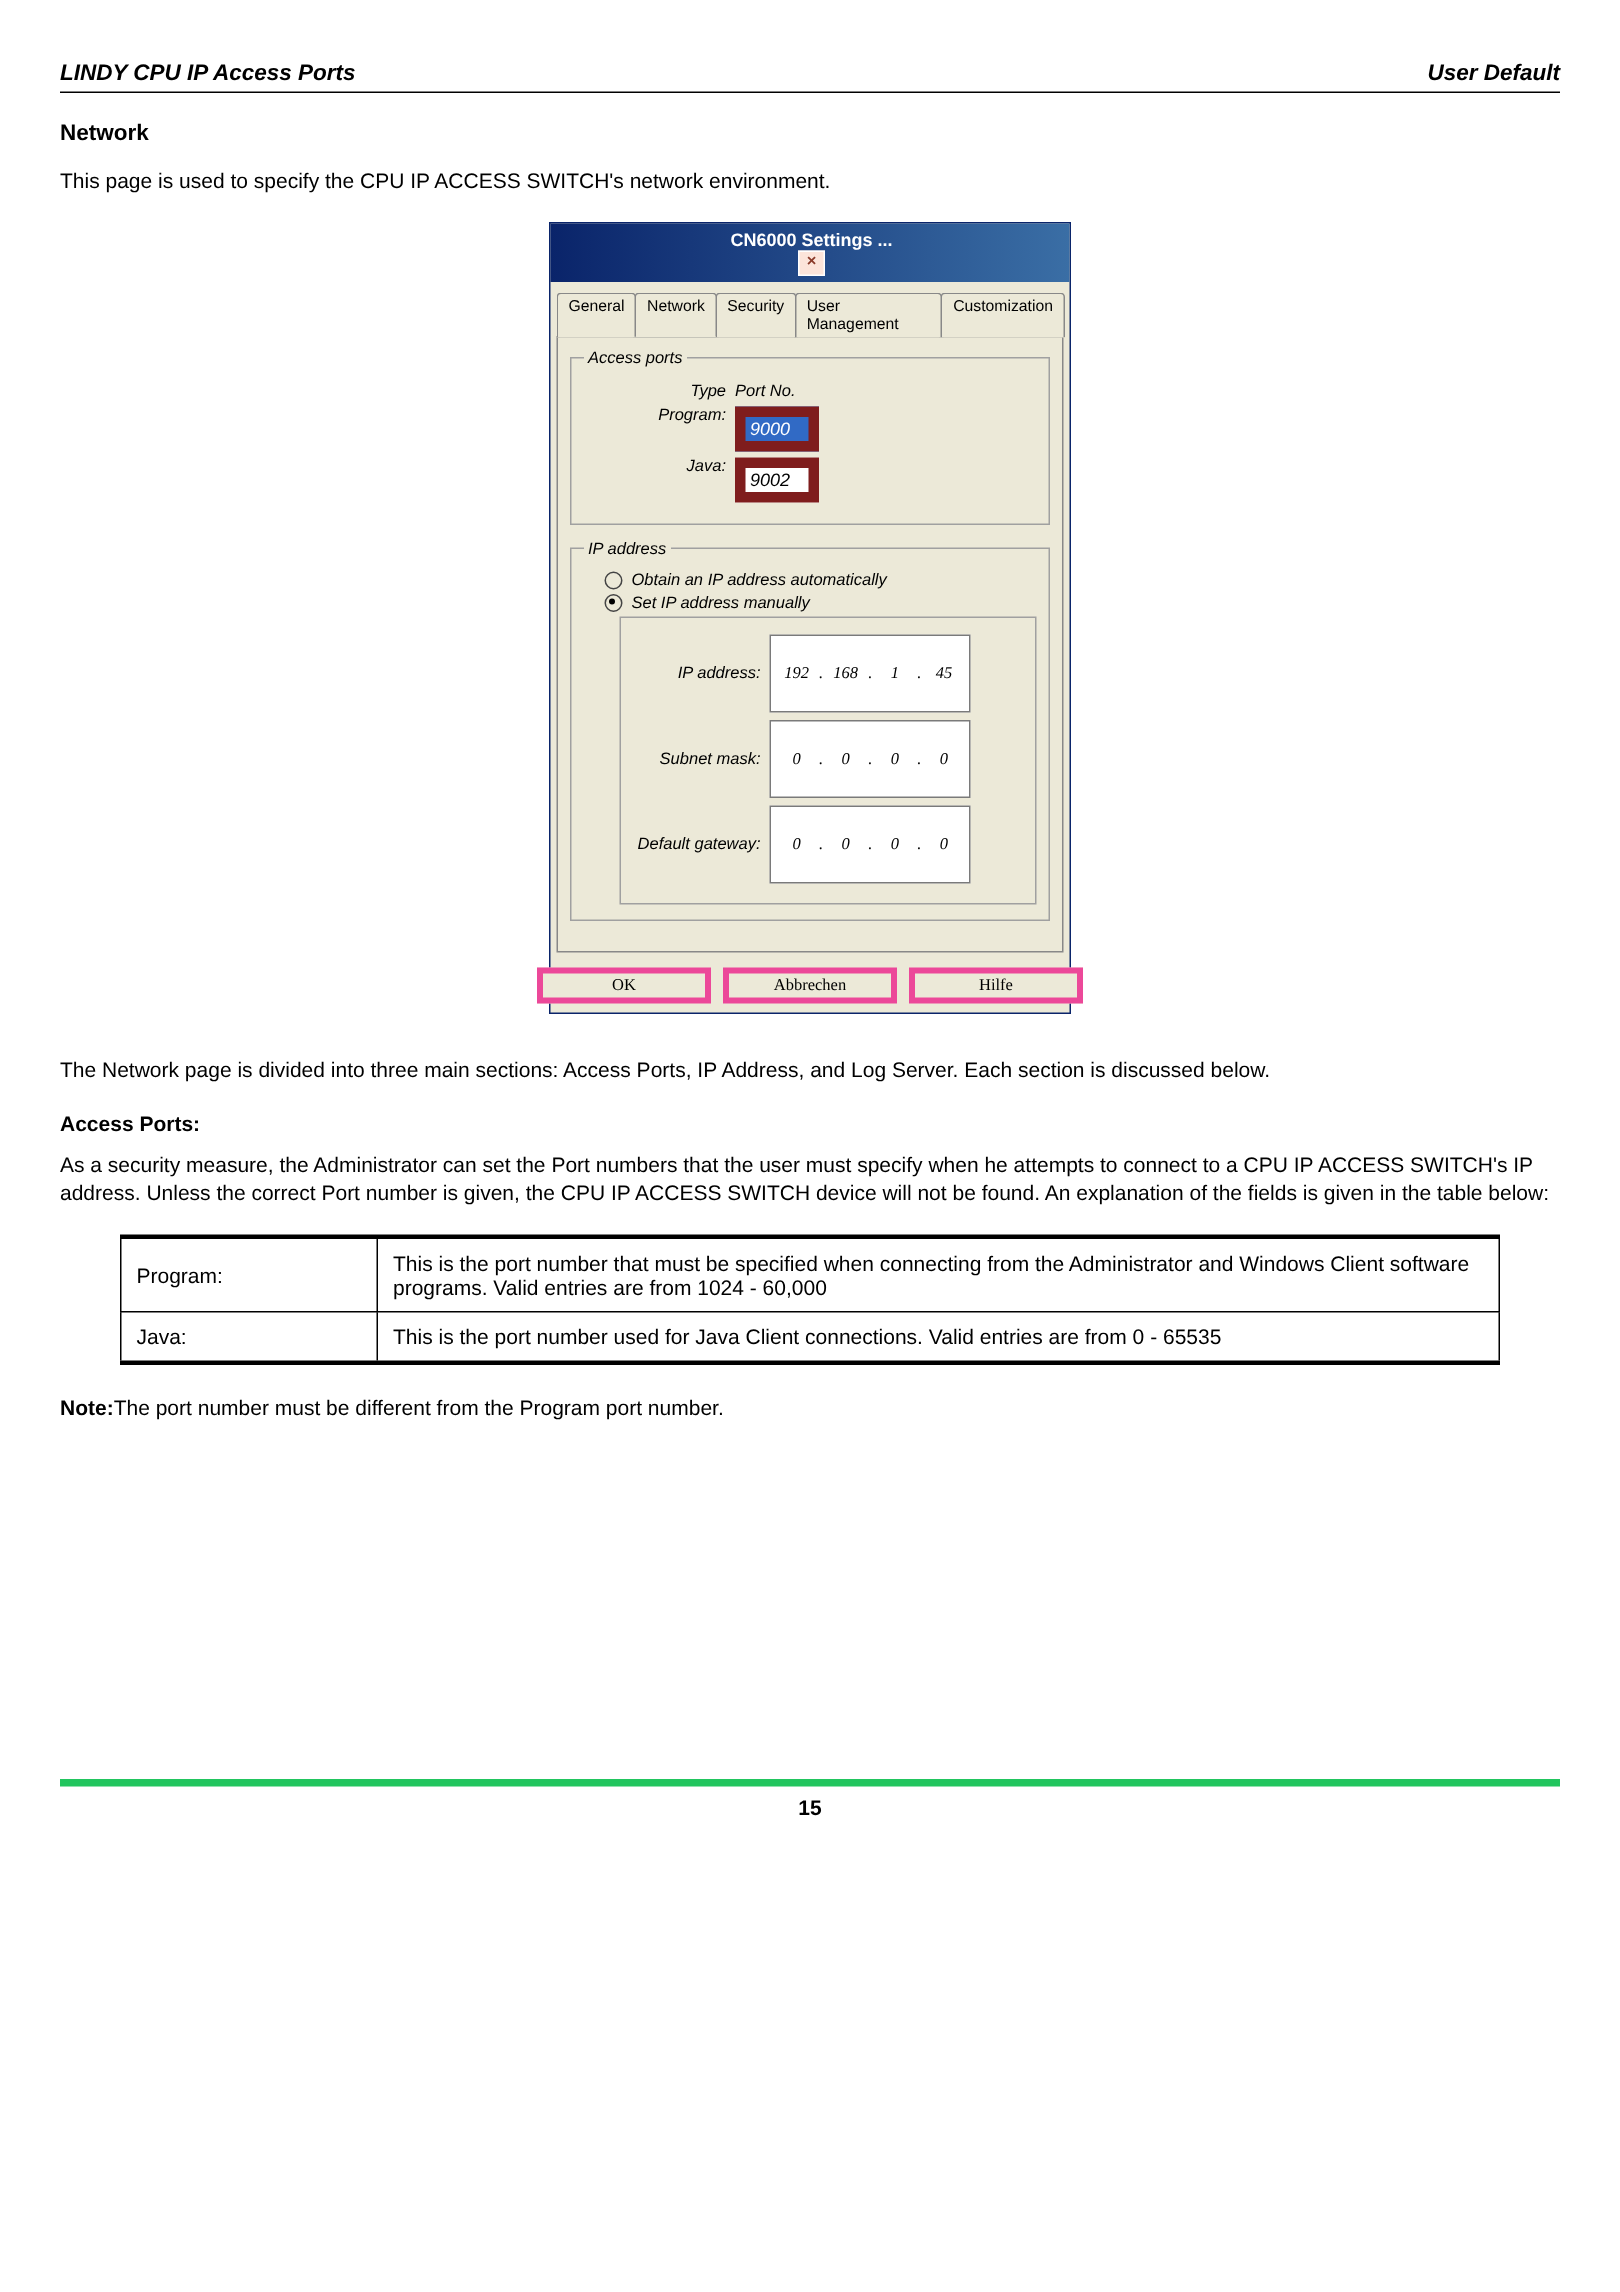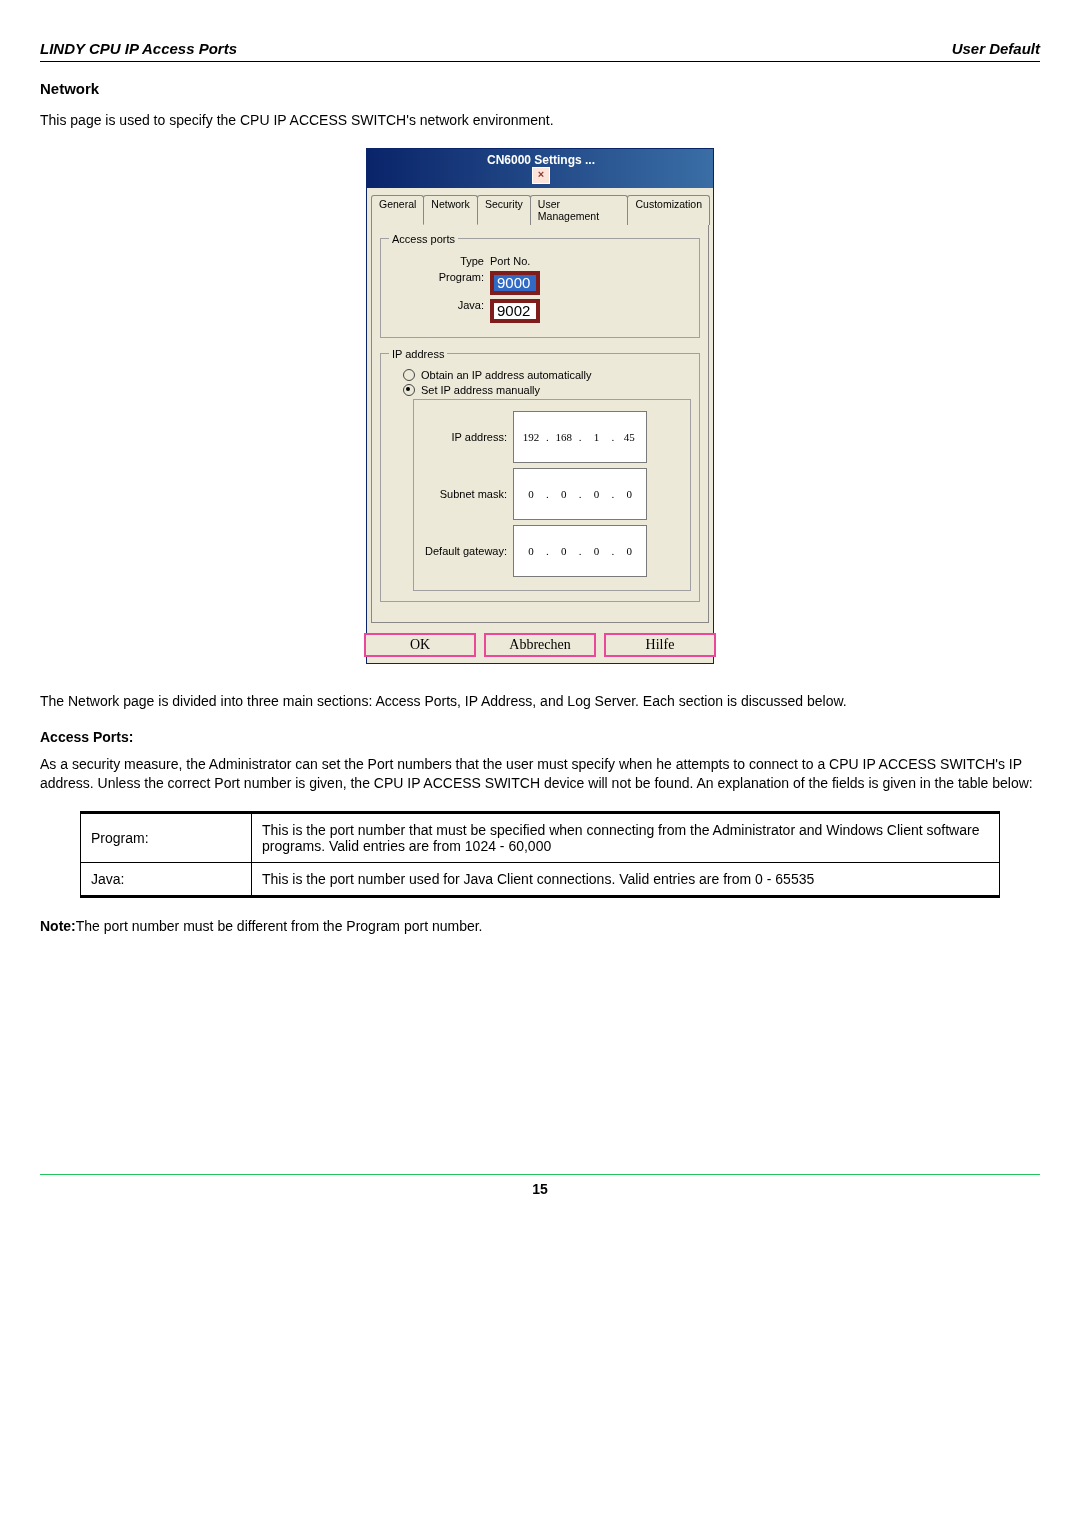--- a/index.html
+++ b/index.html
@@ -90,41 +90,42 @@
   .tab-body {
     border: 1px solid #888;
     margin: 0 4px 6px 4px;
     padding: 8px 8px 10px 8px;
     background: #ece9d8;
   }
   fieldset.group {
     border: 1px solid #a0a0a0;
     margin: 0 0 10px 0;
     padding: 6px 8px 10px 8px;
+    font-style: italic;
   }
   fieldset.group > legend {
     padding: 0 3px;
     font-size: 11px;
   }
   .field-row {
     display: flex;
     align-items: flex-start;
     margin: 4px 0;
   }
   .lbl {
     width: 95px;
     text-align: right;
     padding-right: 6px;
   }
   .inp {
-    border: 4px solid #7f1d1d;
+    border: 7px solid #7f1d1d;
     background: #fff;
     padding: 1px 3px;
     font-family: Tahoma, Arial, sans-serif;
-    font-size: 15px;
+    font-size: 12px;
     height: 14px;
     display: inline-flex;
     align-items: center;
   }
   .inp.sel { background:#316ac5; color:#fff; }
   .radio-row {
     display: flex;
     align-items: center;
     margin: 3px 0 3px 14px;
   }
@@ -155,43 +156,43 @@
   .log-col { display:flex; flex-direction:column; }
   .mac-edit {
     border: 1px solid #7a7a7a; background:#fff; padding:1px 6px; height:14px;
     font-family: Tahoma; font-size:11px; display:inline-flex; align-items:center;
   }
   .btn-row {
     display:flex; justify-content:center; gap:8px; margin:10px 0 6px 0;
   }
   .btn {
     min-width: 70px; text-align:center;
-    border: 2px solid #ec4899; background:#ece9d8;
-    padding: 2px 19px; font-size:14px; font-family:Tahoma;
+    border: 4px solid #ec4899; background:#ece9d8;
+    padding: 2px 19px; font-size:11px; font-family:Tahoma;
   }
 
   .sub-h { font-weight: bold; margin: 14px 0 10px 0; }
   table.ports {
     border-collapse: collapse;
     width: 92%;
     margin: 0 auto 20px auto;
   }
   table.ports td {
     border: 1px solid #000;
     padding: 8px 10px;
     vertical-align: middle;
     font-size: 14px;
   }
   table.ports td.k { width: 150px; }
   table.ports tr.toprow td { border-top: 3px solid #000; }
   table.ports tr.botrow td { border-bottom: 3px solid #000; }
   .note-row { display:flex; margin-top:4px; }
   .note-row .nlabel { font-weight: bold; }
   .footer {
-    border-top: 1px solid #22c55e;
+    border-top: 5px solid #22c55e;
     margin-top: 240px;
     text-align: center;
     font-weight: bold;
     padding-top: 6px;
   }
 </style>
 </head>
 <body>
 
 <div class="header-row">

